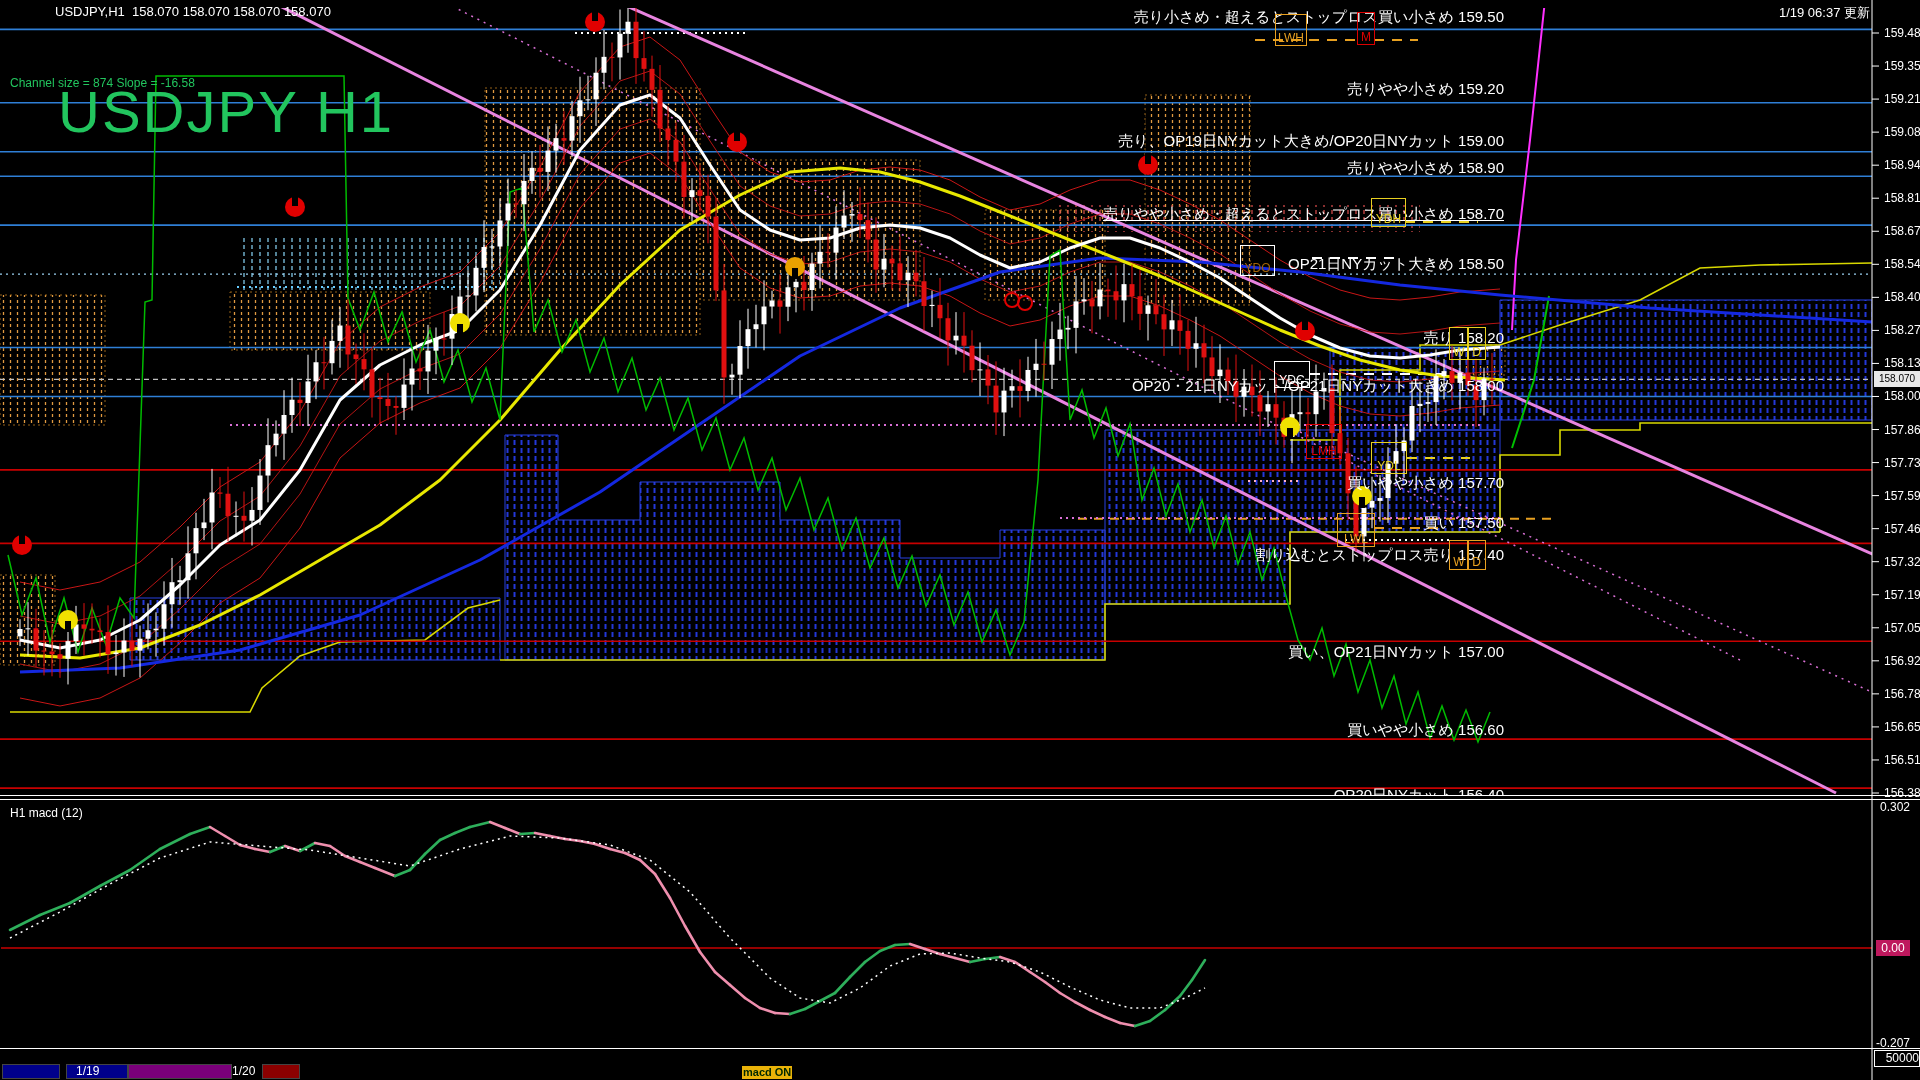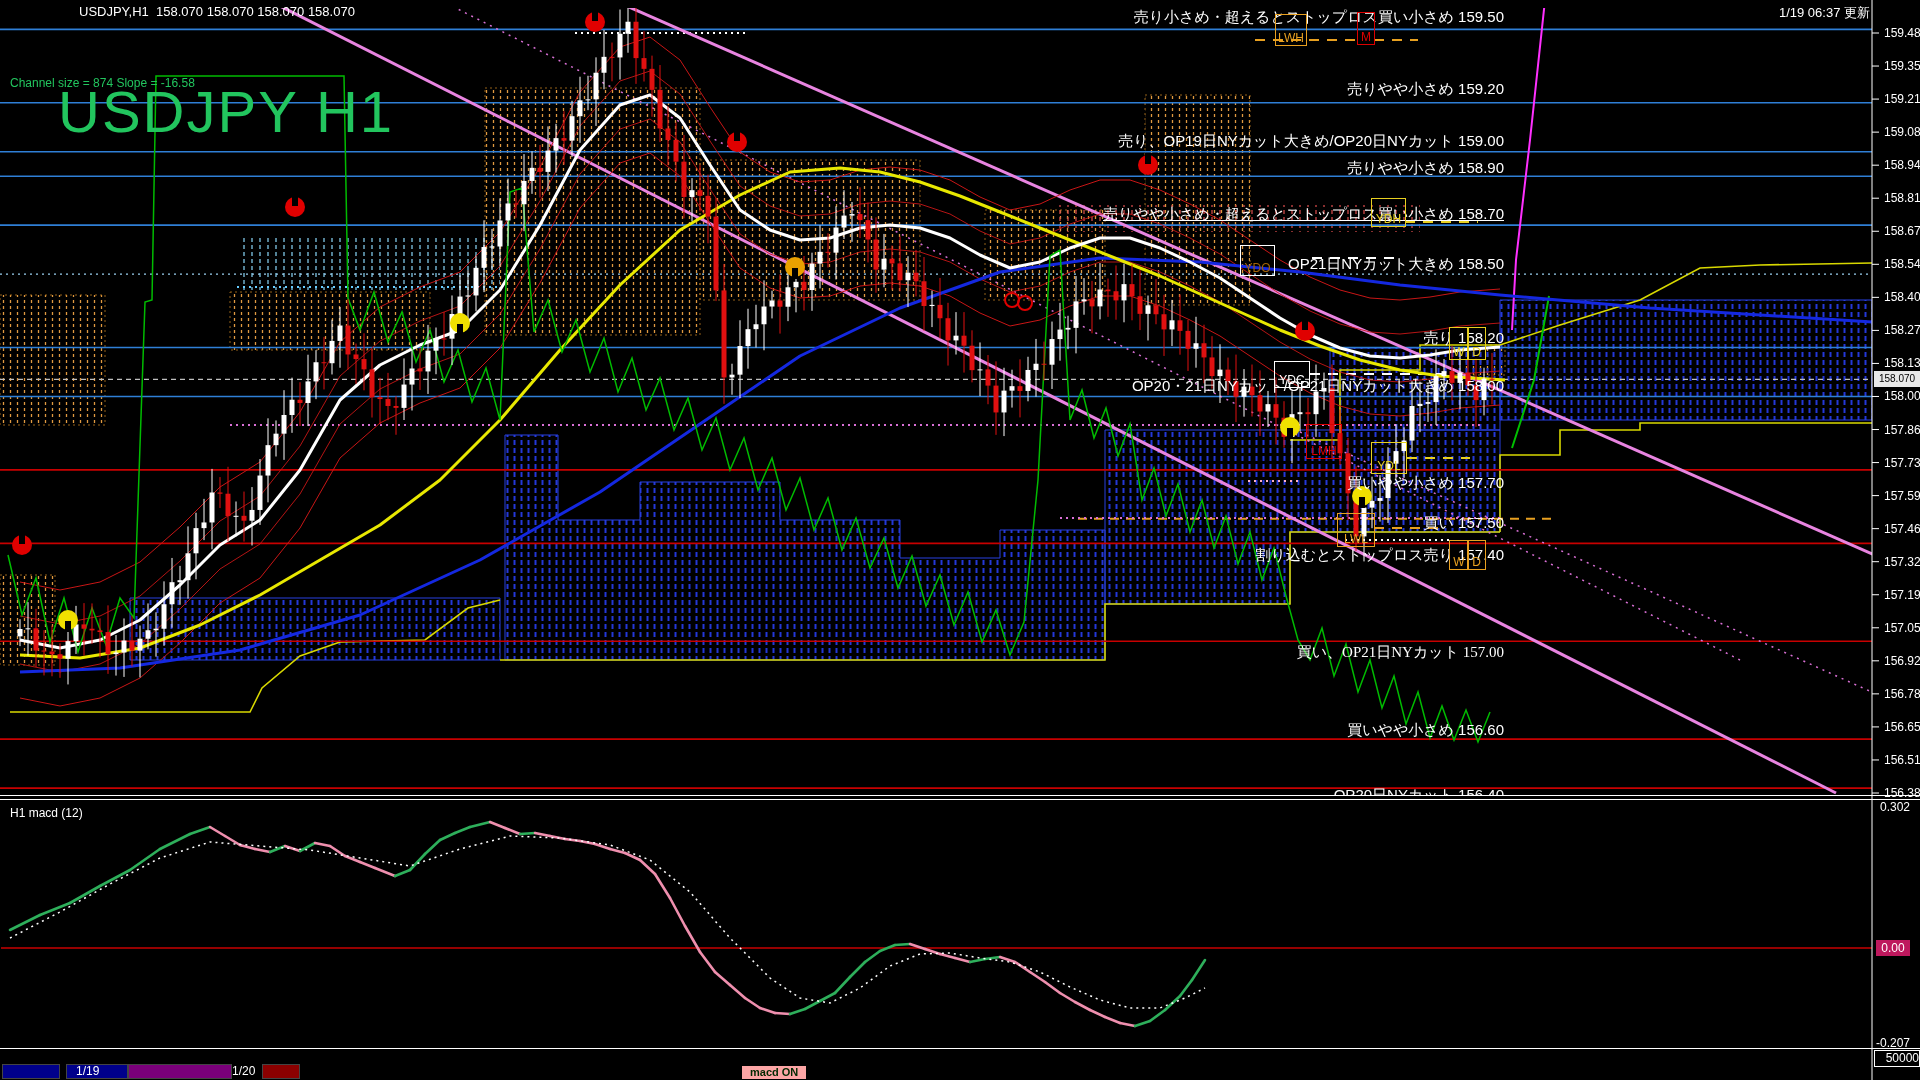--- a/index.html
+++ b/index.html
@@ -1,40 +1,40 @@
 <!DOCTYPE html>
 <html><head>
 <meta charset="utf-8">
 <style>
   html,body{margin:0;padding:0;background:#000;}
   .screen{position:relative;width:1920px;height:1080px;background:#000;overflow:hidden;
           font-family:"Liberation Sans",sans-serif;}
   svg{position:absolute;left:0;top:0;}
   .ovl{position:absolute;pointer-events:none;}
-  .hdr{position:absolute;left:55px;top:4px;color:#fff;font-size:13px;white-space:pre;margin-left:24px;}
+  .hdr{position:absolute;left:55px;top:4px;color:#fff;font-size:13px;white-space:pre;}
   .upd{position:absolute;right:50px;top:4px;color:#fff;font-size:13px;}
   .chan{position:absolute;left:10px;top:76px;color:#22c55e;font-size:12px;}
   .wm{position:absolute;left:58px;top:78px;color:#22c55e;font-size:58px;letter-spacing:2px;}
   .lvl-label{position:absolute;right:368px;color:#fff;font-size:15px;white-space:nowrap;height:18px;line-height:18px;}
   .pbox{position:absolute;display:flex;align-items:flex-end;justify-content:center;
         font-size:12px;line-height:13px;background:transparent;}
   .tick{position:absolute;left:1884px;color:#fff;font-size:12px;height:14px;line-height:14px;}
   .chip{position:absolute;left:1874px;width:46px;height:16px;background:#e8e8e8;color:#000;
         font-size:10px;line-height:16px;text-align:center;}
   .m-label{position:absolute;left:10px;top:806px;color:#fff;font-size:12px;}
   .m-max{position:absolute;left:1880px;top:800px;color:#fff;font-size:12px;}
   .m-zero{position:absolute;left:1876px;top:940px;width:34px;height:16px;background:#be185d;color:#fff;
           font-size:12px;line-height:16px;text-align:center;}
   .m-min{position:absolute;left:1876px;top:1036px;color:#fff;font-size:12px;}
   .vol{position:absolute;left:1874px;top:1050px;width:44px;height:15px;border:1px solid #fff;
        color:#fff;font-size:12px;line-height:15px;text-align:right;}
   .fdate{position:absolute;top:1064px;color:#fff;font-size:12px;}
   .fseg{position:absolute;top:1064px;height:13px;border:1px solid #444;}
-  .badge{position:absolute;left:742px;top:1066px;background:#fca5a5;color:#002800;
-         font-size:11px;line-height:13px;padding:0 8px;font-weight:bold;}
+  .badge{position:absolute;left:742px;top:1066px;background:#eab308;color:#002800;
+         font-size:11px;line-height:13px;padding:0 1px;font-weight:bold;}
   .main-clip{position:absolute;left:0;top:0;width:1872px;height:795px;overflow:hidden;}
 </style>
 </head>
 <body>
 
 <div class="screen">
   <svg id="cv" width="1920" height="1080">
       <defs>
         <pattern id="hB" patternUnits="userSpaceOnUse" width="7" height="8">
           <line x1="3.5" y1="0" x2="3.5" y2="5" stroke="#2438d8" stroke-width="2"></line>
@@ -630,21 +630,21 @@
         <div class="lvl-label" style="top: 79.7585px;">売りやや小さめ 159.20</div>
         <div class="lvl-label" style="top: 131.712px;">売り、OP19日NYカット大きめ/OP20日NYカット 159.00</div>
         <div class="lvl-label" style="top: 159.188px;">売りやや小さめ 158.90</div>
         <div class="lvl-label" style="top: 205.142px; text-decoration: underline;">売りやや小さめ・超えるとストップロス買い小さめ 158.70</div>
         <div class="lvl-label" style="top: 255.095px;">OP21日NYカット大きめ 158.50</div>
         <div class="lvl-label" style="top: 328.525px;">売り 158.20</div>
         <div class="lvl-label" style="top: 377.478px;">OP20・21日NYカット/OP21日NYカット大きめ 158.00</div>
         <div class="lvl-label" style="top: 473.908px;">買いやや小さめ 157.70</div>
         <div class="lvl-label" style="top: 513.862px;">買い 157.50</div>
         <div class="lvl-label" style="top: 546.338px;">割り込むとストップロス売り 157.40</div>
-        <div class="lvl-label" style="top: 643.245px; font-family: Liberation Serif, serif;">買い、OP21日NYカット 157.00</div>
+        <div class="lvl-label" style="top: 643.245px;">買い、OP21日NYカット 157.00</div>
         <div class="lvl-label" style="top: 721.151px;">買いやや小さめ 156.60</div>
         <div class="lvl-label" style="top: 786.105px;">OP20日NYカット 156.40</div>
       </div>
     <div id="pivotBoxes">
         <div class="pbox" style="left: 1275px; top: 14px; width: 30px; height: 30px; border: 1px solid rgb(232, 160, 32); color: rgb(232, 160, 32);">LWH</div>
         <div class="pbox" style="left: 1357px; top: 12px; width: 16px; height: 31px; border: 1px solid rgb(221, 0, 0); color: rgb(221, 0, 0);">M</div>
         <div class="pbox" style="left: 1371px; top: 198px; width: 33px; height: 27px; border: 1px solid rgb(232, 208, 32); color: rgb(232, 208, 32);">YDH</div>
         <div class="pbox" style="left: 1240px; top: 245px; width: 33px; height: 29px; border: 1px solid rgb(255, 255, 255); color: #a16207;">YDO</div>
         <div class="pbox" style="left: 1274px; top: 361px; width: 34px; height: 25px; border: 1px solid rgb(255, 255, 255); color: rgb(255, 255, 255);">YDC</div>
         <div class="pbox" style="left: 1306px; top: 424px; width: 34px; height: 33px; border: 1px solid rgb(221, 0, 0); color: rgb(221, 0, 0);">LMH</div>

